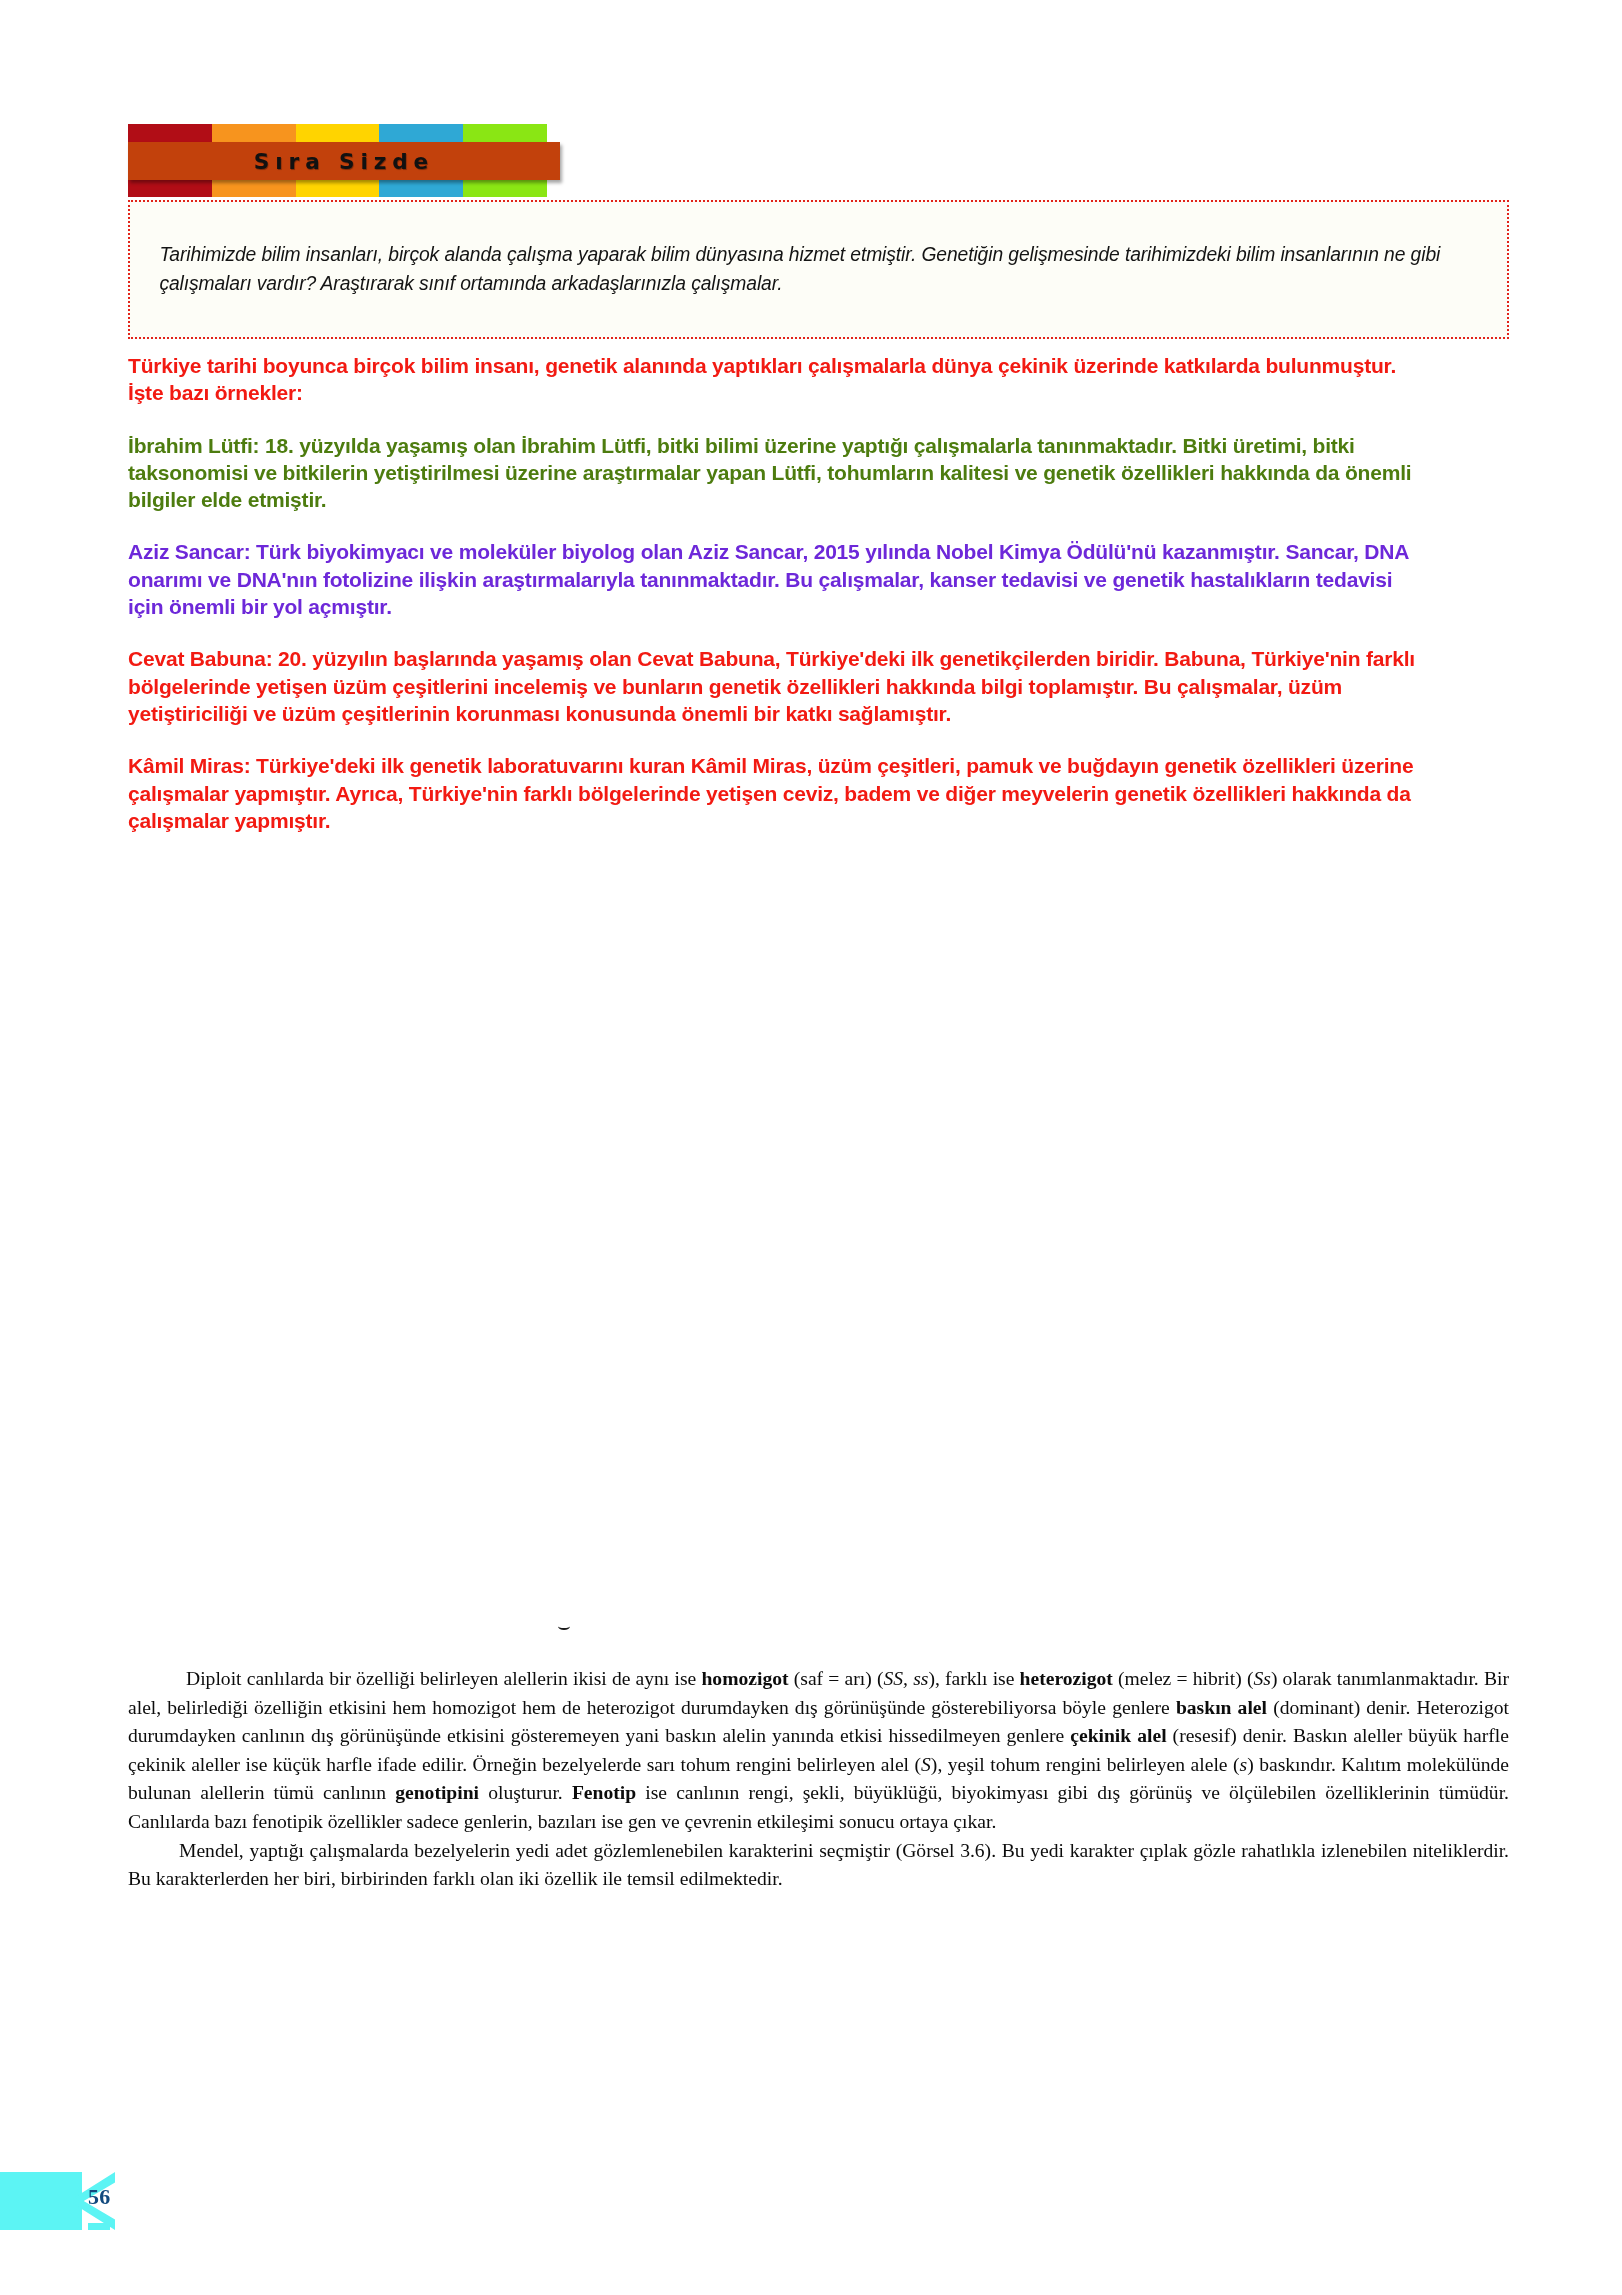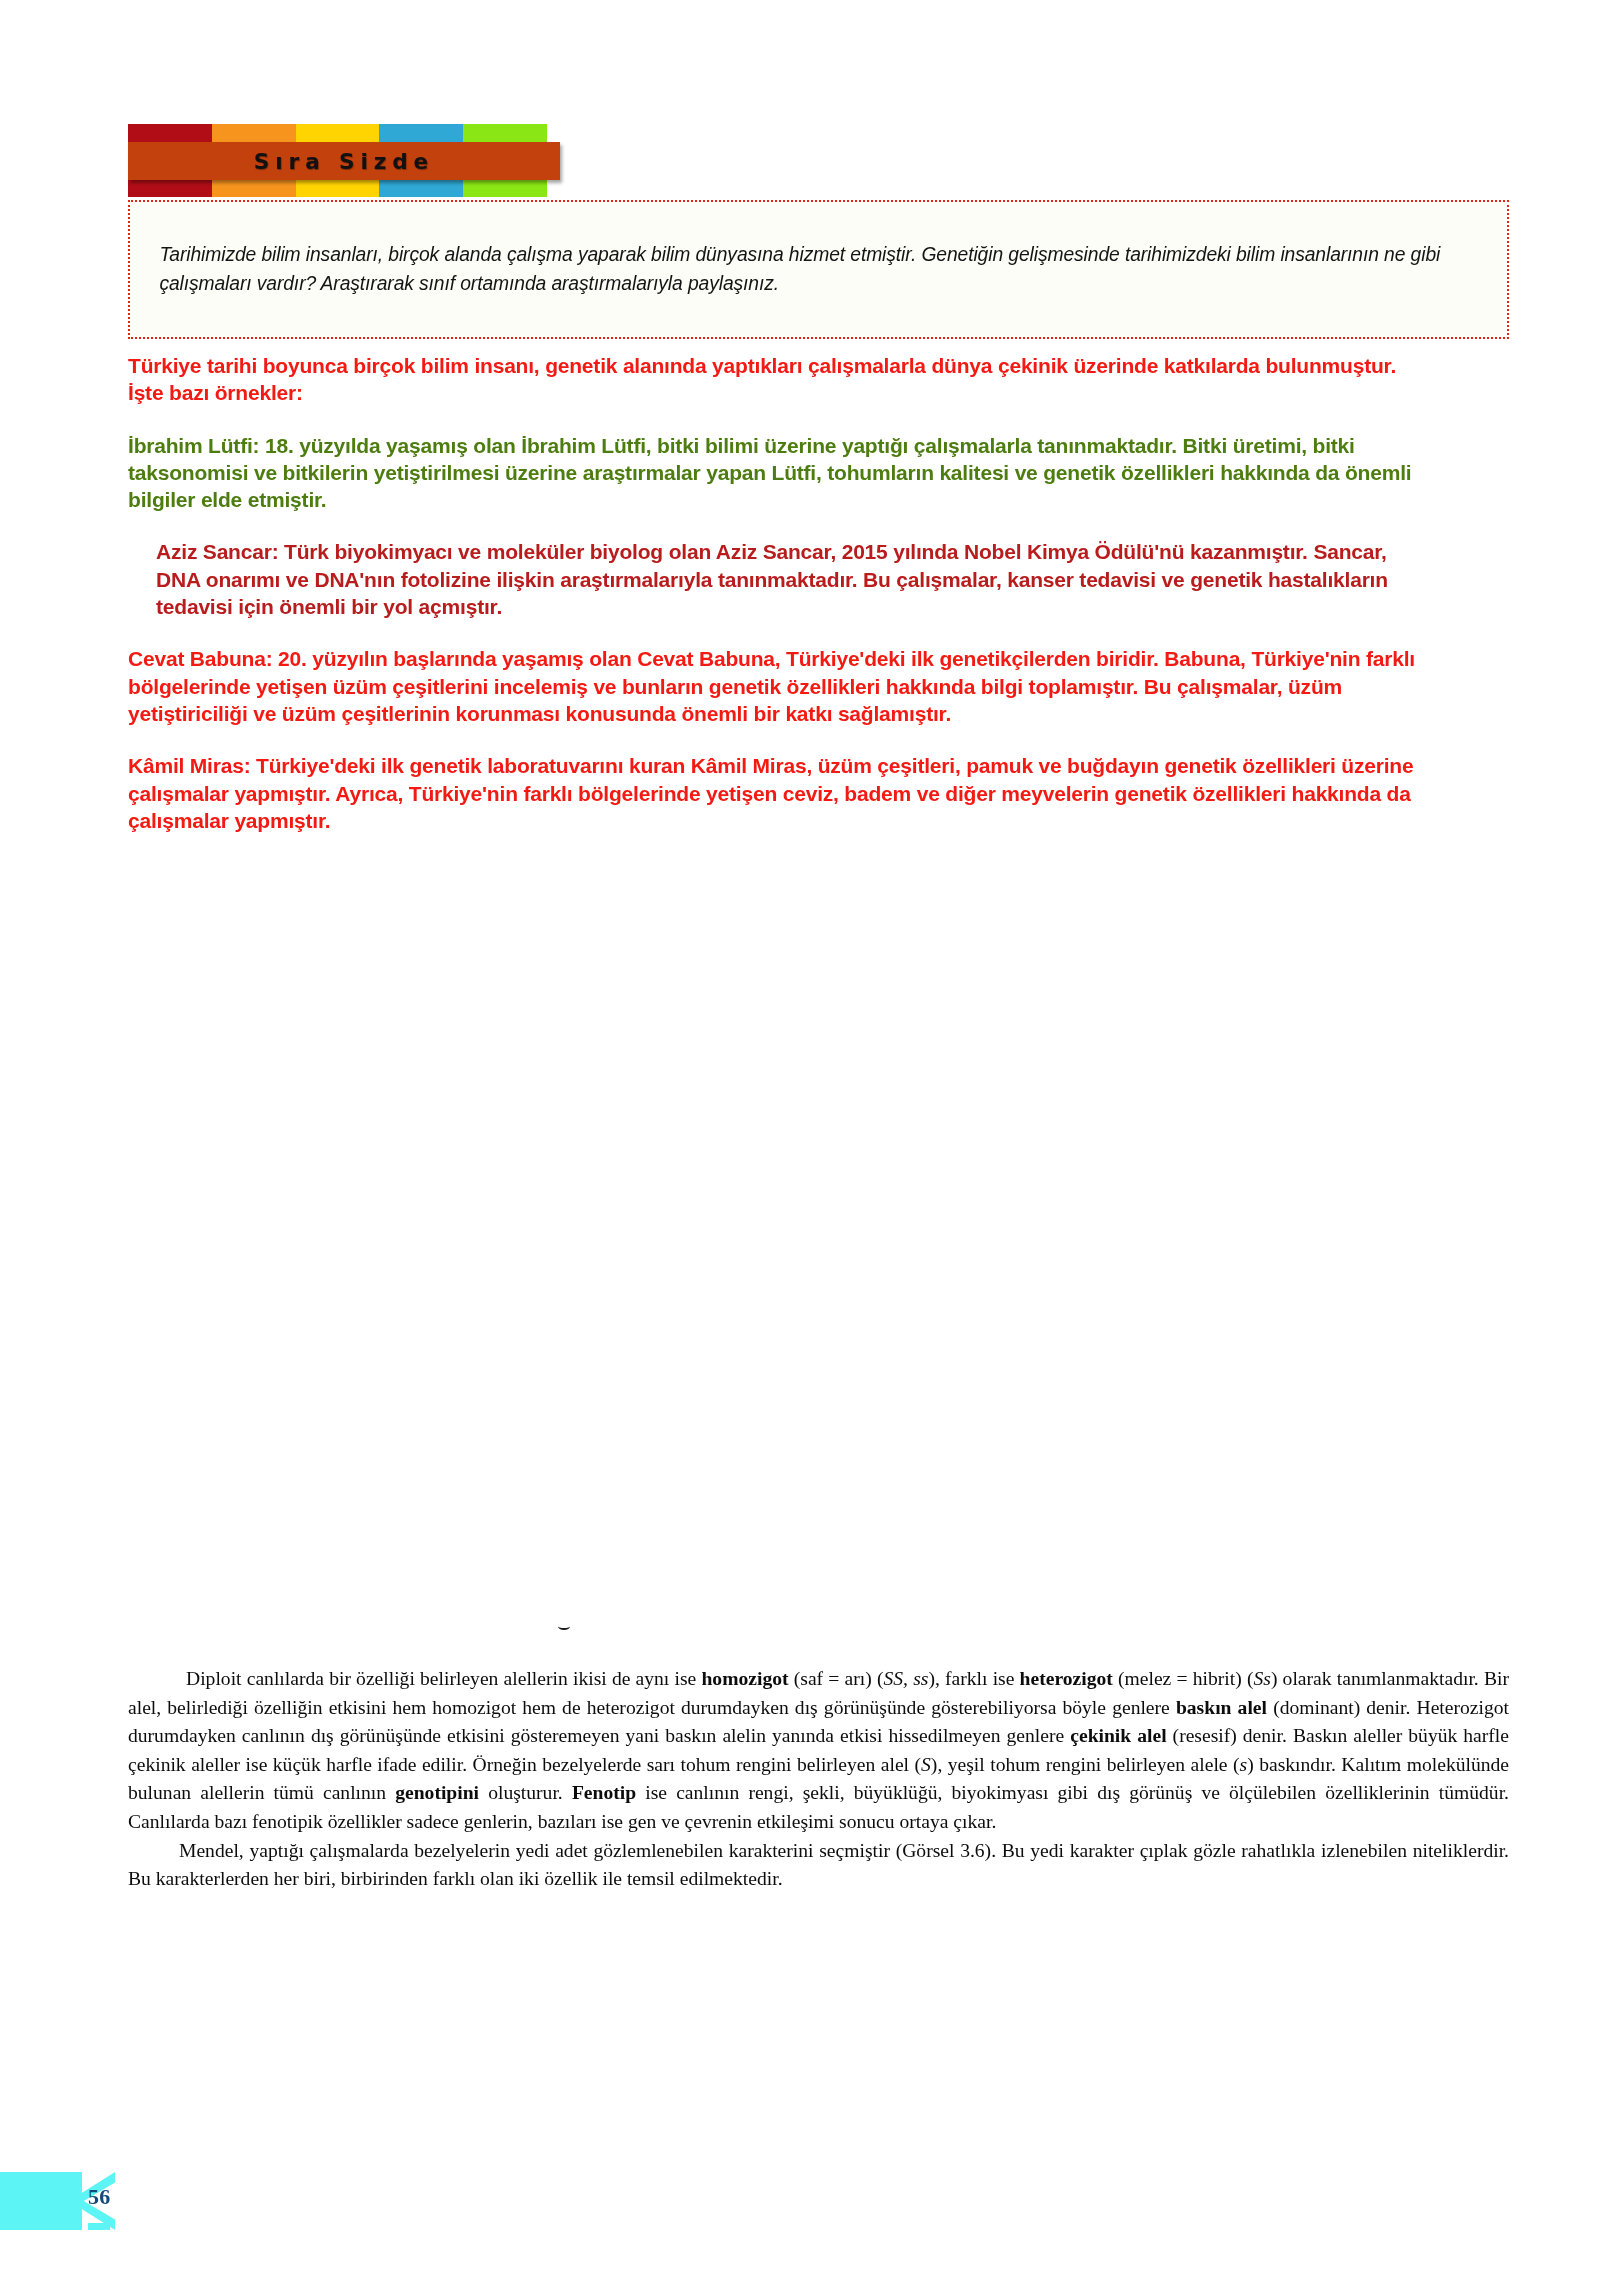--- a/index.html
+++ b/index.html
@@ -182,27 +182,27 @@
     <div class="seg" style="background: rgb(255, 212, 0);"></div>
     <div class="seg" style="background: rgb(47, 168, 213);"></div>
     <div class="seg" style="background: rgb(138, 230, 20);"></div>
   </div>
   <div class="labelplate">
     <span>Sıra Sizde</span>
   </div>
 </div>
 
 <div id="prompt-box" style="border-color: rgb(226, 35, 26); background: rgb(253, 253, 247);">
-  <div class="prompt-text">Tarihimizde bilim insanları, birçok alanda çalışma yaparak bilim dünyasına hizmet etmiştir. Genetiğin gelişmesinde tarihimizdeki bilim insanlarının ne gibi çalışmaları vardır? Araştırarak sınıf ortamında araştırmalarıyla paylaşınız.</div>
+  <div class="prompt-text">Tarihimizde bilim insanları, birçok alanda çalışma yaparak bilim dünyasına hizmet etmiştir. Genetiğin gelişmesinde tarihimizdeki bilim insanlarının ne gibi çalışmaları vardır? Araştırarak sınıf ortamında arkadaşlarınızla çalışmalar.</div>
 </div>
 
 <div id="answer-block">
   <p class="rp" style="color: rgb(242, 26, 18);">Türkiye tarihi boyunca birçok bilim insanı, genetik alanında yaptıkları çalışmalarla dünya çekinik üzerinde katkılarda bulunmuştur. İşte bazı örnekler:</p>
   <p class="rp" style="color: #4d7c0f;">İbrahim Lütfi: 18. yüzyılda yaşamış olan İbrahim Lütfi, bitki bilimi üzerine yaptığı çalışmalarla tanınmaktadır. Bitki üretimi, bitki taksonomisi ve bitkilerin yetiştirilmesi üzerine araştırmalar yapan Lütfi, tohumların kalitesi ve genetik özellikleri hakkında da önemli bilgiler elde etmiştir.</p>
-  <p class="rp" style="color: #b91c1c; margin-left: 28px;">Aziz Sancar: Türk biyokimyacı ve moleküler biyolog olan Aziz Sancar, 2015 yılında Nobel Kimya Ödülü'nü kazanmıştır. Sancar, DNA onarımı ve DNA'nın fotolizine ilişkin araştırmalarıyla tanınmaktadır. Bu çalışmalar, kanser tedavisi ve genetik hastalıkların tedavisi için önemli bir yol açmıştır.</p>
+  <p class="rp" style="color: #6d28d9;">Aziz Sancar: Türk biyokimyacı ve moleküler biyolog olan Aziz Sancar, 2015 yılında Nobel Kimya Ödülü'nü kazanmıştır. Sancar, DNA onarımı ve DNA'nın fotolizine ilişkin araştırmalarıyla tanınmaktadır. Bu çalışmalar, kanser tedavisi ve genetik hastalıkların tedavisi için önemli bir yol açmıştır.</p>
   <p class="rp" style="color: rgb(242, 26, 18);">Cevat Babuna: 20. yüzyılın başlarında yaşamış olan Cevat Babuna, Türkiye'deki ilk genetikçilerden biridir. Babuna, Türkiye'nin farklı bölgelerinde yetişen üzüm çeşitlerini incelemiş ve bunların genetik özellikleri hakkında bilgi toplamıştır. Bu çalışmalar, üzüm yetiştiriciliği ve üzüm çeşitlerinin korunması konusunda önemli bir katkı sağlamıştır.</p>
   <p class="rp" style="color: rgb(242, 26, 18);">Kâmil Miras: Türkiye'deki ilk genetik laboratuvarını kuran Kâmil Miras, üzüm çeşitleri, pamuk ve buğdayın genetik özellikleri üzerine çalışmalar yapmıştır. Ayrıca, Türkiye'nin farklı bölgelerinde yetişen ceviz, badem ve diğer meyvelerin genetik özellikleri hakkında da çalışmalar yapmıştır.</p>
 </div>
 
 <div id="artifact-curve"></div>
 
 <div id="body-text">
   <p><span>Diploit canlılarda bir özelliği belirleyen alellerin ikisi de aynı ise </span><b>homozigot</b><span> (saf = arı) (</span><i>SS, ss</i><span>), farklı ise </span><b>heterozigot</b><span> (melez = hibrit) (</span><i>Ss</i><span>) olarak tanımlanmaktadır. Bir alel, belirlediği özelliğin etkisini hem homozigot hem de heterozigot durumdayken dış görünüşünde gösterebiliyorsa böyle genlere </span><b>baskın alel</b><span> (dominant) denir. Heterozigot durumdayken canlının dış görünüşünde etkisini gösteremeyen yani baskın alelin yanında etkisi hissedilmeyen genlere </span><b>çekinik alel</b><span> (resesif) denir. Baskın aleller büyük harfle çekinik aleller ise küçük harfle ifade edilir. Örneğin bezelyelerde sarı tohum rengini belirleyen alel (</span><i>S</i><span>), yeşil tohum rengini belirleyen alele (</span><i>s</i><span>) baskındır. Kalıtım molekülünde bulunan alellerin tümü canlının </span><b>genotipini</b><span> oluşturur. </span><b>Fenotip</b><span> ise canlının rengi, şekli, büyüklüğü, biyokimyası gibi dış görünüş ve ölçülebilen özelliklerinin tümüdür. Canlılarda bazı fenotipik özellikler sadece genlerin, bazıları ise gen ve çevrenin etkileşimi sonucu ortaya çıkar.</span></p>
   <p class="p2">Mendel, yaptığı çalışmalarda bezelyelerin yedi adet gözlemlenebilen karakterini seçmiştir (Görsel 3.6). Bu yedi karakter çıplak gözle rahatlıkla izlenebilen niteliklerdir. Bu karakterlerden her biri, birbirinden farklı olan iki özellik ile temsil edilmektedir.</p>
 </div>

